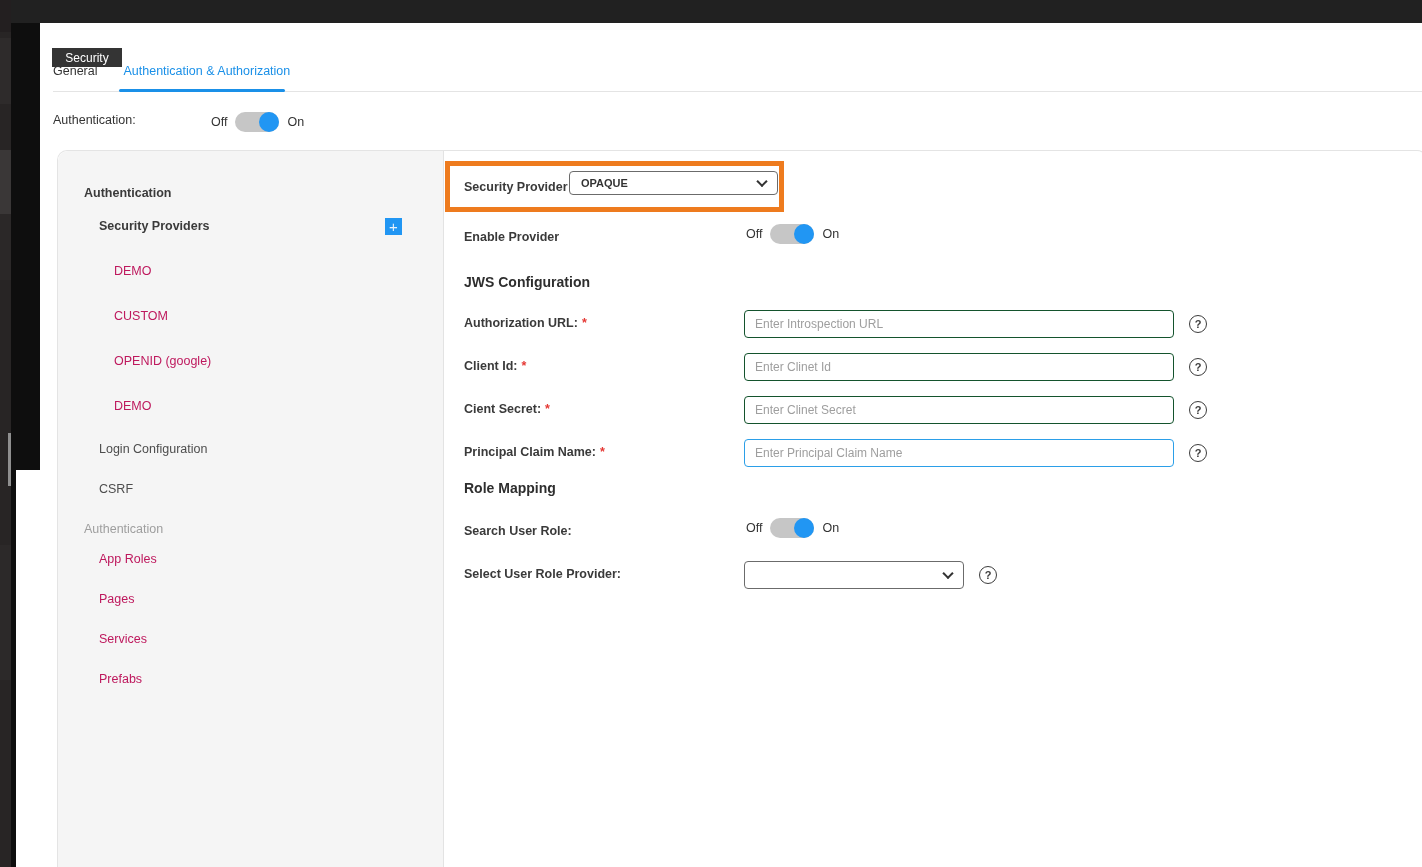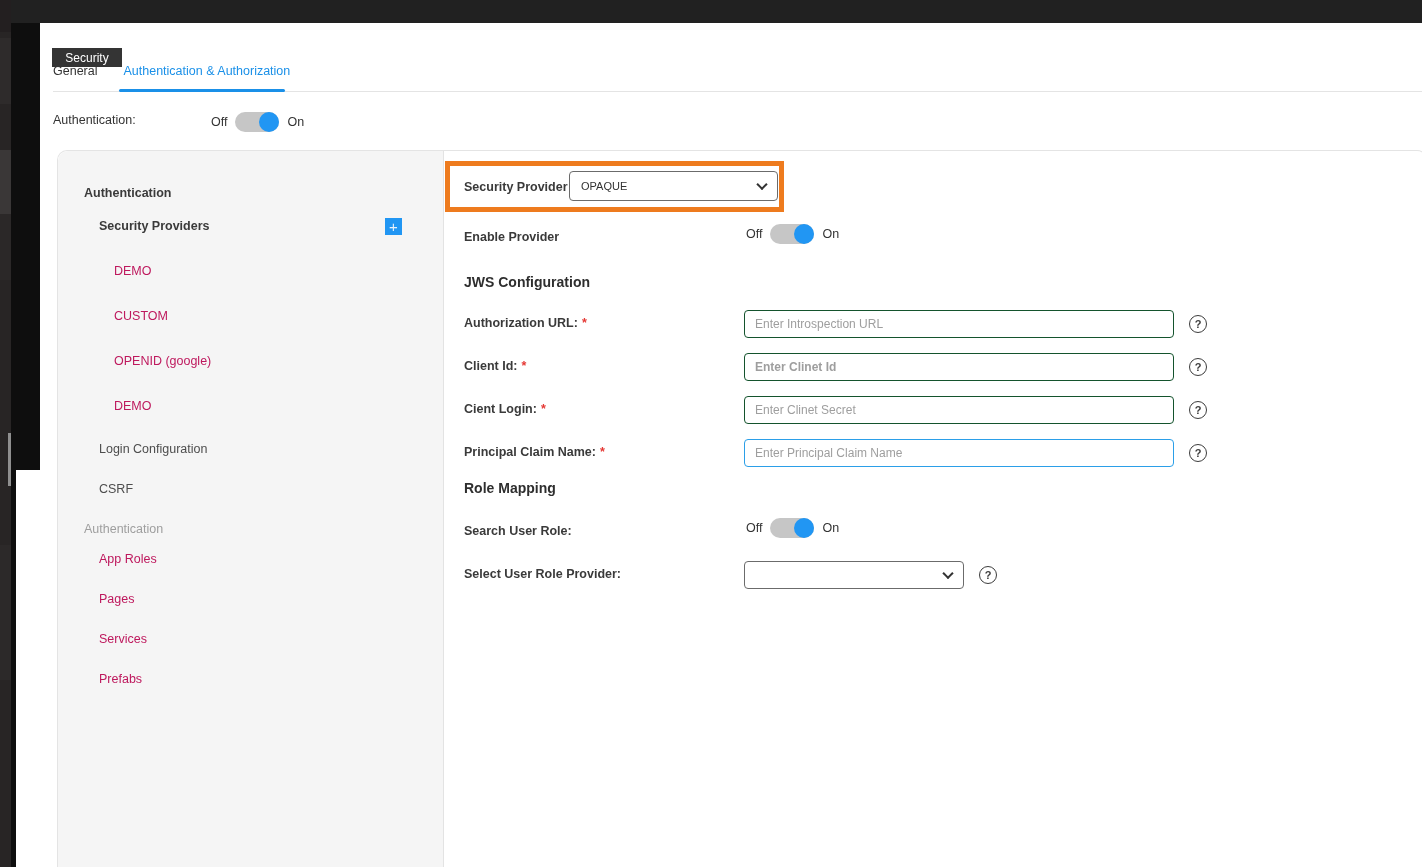--- a/index.html
+++ b/index.html
@@ -76,21 +76,21 @@
   }
   .orange-box .sp-label { font-size: 12.5px; font-weight: bold; color: #3a3a3a; margin-left: 14px; }
   .selectbox {
     position: relative; background: #fff; border: 1px solid #6b6b6b; border-radius: 4px;
     display: flex; align-items: center; padding: 0 26px 0 11px; cursor: pointer;
   }
   .selectbox .sel-value { font-size: 11px; color: #333; }
   .chev { position: absolute; right: 11px; top: 50%; width: 8px; height: 8px;
     border-right: 2px solid #333; border-bottom: 2px solid #333;
     transform: translateY(-70%) rotate(45deg); }
-  .sp-select { position: absolute; left: 119px; top: 5px; width: 209px; height: 30px; }
+  .sp-select { position: absolute; left: 119px; top: 5px; width: 209px; height: 24px; font-weight: bold; }
 
   .form-label { position: absolute; left: 406px; font-size: 12.5px; font-weight: bold; color: #3a3a3a; white-space: nowrap; }
   .req { color: #e53935; margin-left: 4px; }
   .section-heading { position: absolute; left: 406px; font-size: 14px; font-weight: bold; color: #2e2e2e; }
 
   .form-input {
     position: absolute; left: 686px; width: 430px; height: 28px;
     border: 1px solid #14532d; border-radius: 4px; padding: 0 10px;
     font-family: "Liberation Sans", sans-serif; font-size: 12px; color: #333; outline: none; background: #fff;
   }
@@ -181,25 +181,25 @@
 
   <div class="form-label" style="top:165px">
     <span>Authorization URL:</span><span class="req">*</span>
   </div>
   <input class="form-input" style="top: 159px;" type="text" placeholder="Enter Introspection URL">
   <div class="help-icon" style="left:1131px; top:164px">?</div>
 
   <div class="form-label" style="top:208px">
     <span>Client Id:</span><span class="req">*</span>
   </div>
-  <input class="form-input" style="top: 202px; font-weight: bold;" type="text" placeholder="Enter Clinet Id">
+  <input class="form-input" style="top: 202px;" type="text" placeholder="Enter Clinet Id">
   <div class="help-icon" style="left:1131px; top:207px">?</div>
 
   <div class="form-label" style="top:251px">
-    <span>Cient Login:</span><span class="req">*</span>
+    <span>Cient Secret:</span><span class="req">*</span>
   </div>
   <input class="form-input" style="top: 245px;" type="text" placeholder="Enter Clinet Secret">
   <div class="help-icon" style="left:1131px; top:250px">?</div>
 
   <div class="form-label" style="top:294px">
     <span>Principal Claim Name:</span><span class="req">*</span>
   </div>
   <input class="form-input focused" style="top: 288px;" type="text" placeholder="Enter Principal Claim Name">
   <div class="help-icon" style="left:1131px; top:293px">?</div>
 

